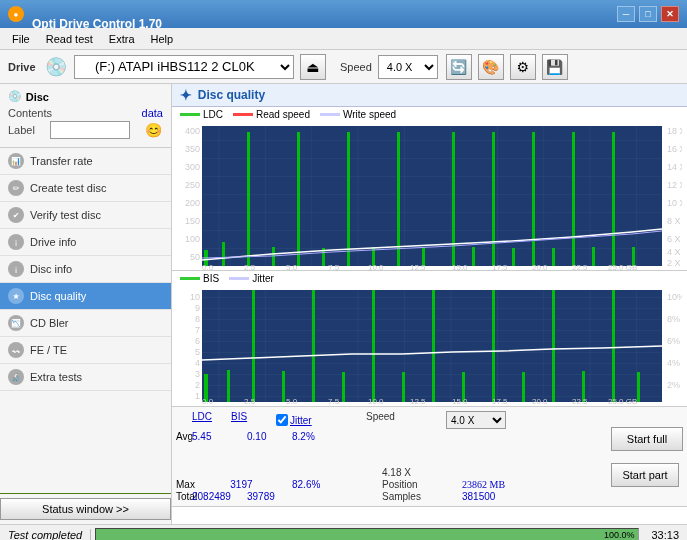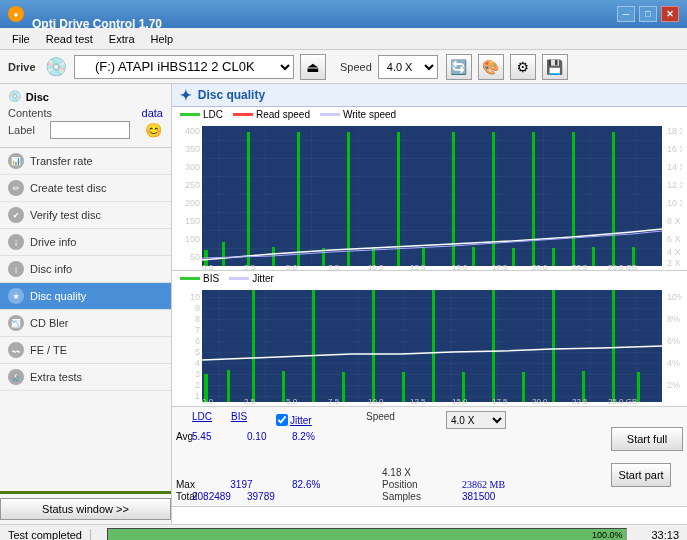--- a/index.html
+++ b/index.html
@@ -147,21 +147,21 @@
       <div class="nav-item">
         <div class="nav-icon">〰</div>
         <span>FE / TE</span>
       </div>
       <div class="nav-item">
         <div class="nav-icon">🔬</div>
         <span>Extra tests</span>
       </div>
     </div>
 
-    <div style="padding: 4px 0; border-top: 3px solid #4d7c0f;">
+    <div style="padding: 4px 0; border-top: 1px solid #4d7c0f;">
       <button style="width:100%; height:22px; font-size:11px; border:1px solid #999; background: linear-gradient(to bottom, #fff, #ddd); cursor:pointer;">Status window &gt;&gt;</button>
     </div>
   </div>
 
   <div class="content">
 
     <div class="dq-header">
       <span class="dq-icon">✦</span>
       <span>Disc quality</span>
     </div>
@@ -365,28 +365,28 @@
             <span style="color: #0000cc;">2082489</span>
             <span style="color: #0000cc;">39789</span>
             <span></span>
             <span style="color: #333;">Samples</span>
             <span style="color: #0000cc;">381500</span>
           </div>
         </div>
 
         <div style="display: flex; flex-direction: column; gap: 4px; justify-content: center; margin-left: 8px;">
           <button class="action-btn" style="width:72px; height:24px; font-size:11px; border:1px solid #999; background: linear-gradient(to bottom,#fff,#ddd); cursor:pointer;">Start full</button>
-          <button class="action-btn" style="width:60px; height:24px; font-size:11px; border:1px solid #999; background: linear-gradient(to bottom,#fff,#ddd); cursor:pointer;margin-top:8px;">Start part</button>
+          <button class="action-btn" style="width:68px; height:24px; font-size:11px; border:1px solid #999; background: linear-gradient(to bottom,#fff,#ddd); cursor:pointer;margin-top:8px;">Start part</button>
         </div>
       </div>
 
     </div>
   </div>
 </div>
 
 <div style="height: 20px; background: #f0f0f0; border-top: 1px solid #ccc; display: flex; align-items: center; padding: 0; font-size: 11px;">
-  <span style="padding: 0 8px; border-right: 1px solid #bbb;">Test completed</span>
-  <div style="flex: 1; height: 14px; background: #bef264; border: 1px inset #999; margin: 0 16px; position: relative; overflow: hidden;">
+  <span style="padding: 0 8px; border-right: 1px solid #bbb; font-style: italic;">Test completed</span>
+  <div style="flex: 1; height: 14px; background: #bef264; border: 1px inset #999; margin: 0 4px; position: relative; overflow: hidden;">
     <div style="height: 100%; background: #66bb66; width: 100%;"></div>
     <span style="position: absolute; right: 4px; top: 50%; transform: translateY(-50%); font-size: 9px; color: #000;">100.0%</span>
   </div>
   <span style="padding: 0 8px;">33:13</span>
 </div>
 
 </body></html>

